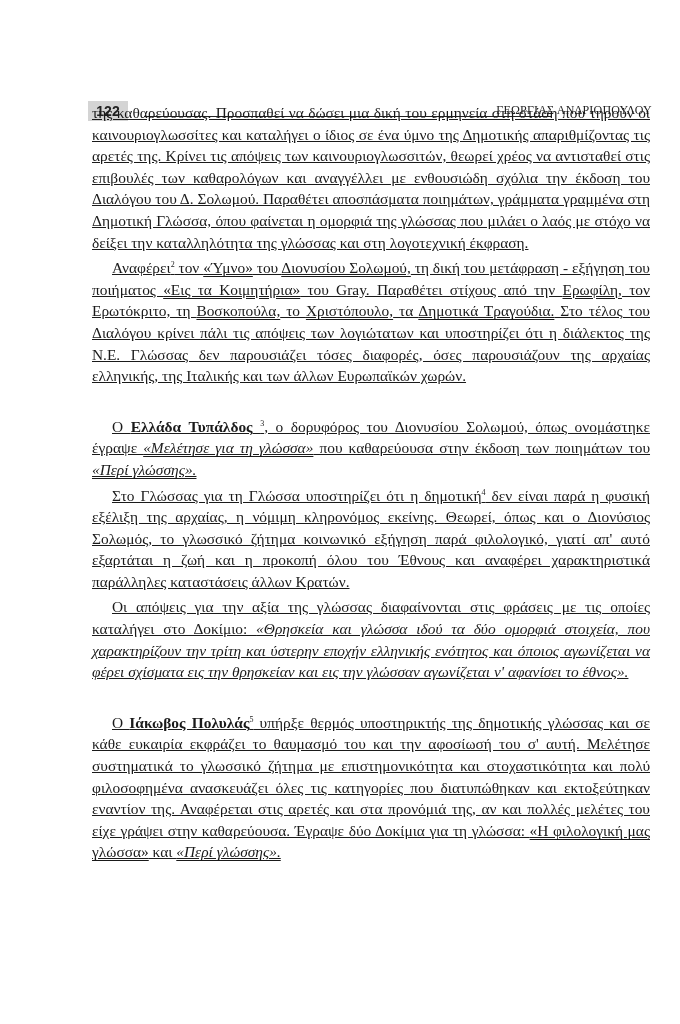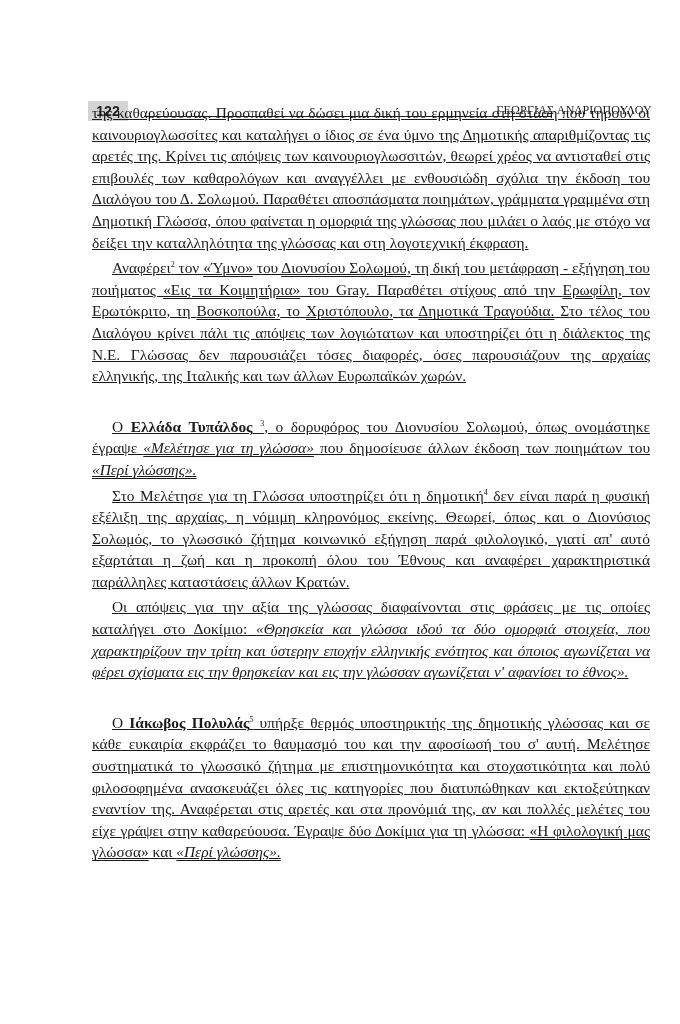--- a/index.html
+++ b/index.html
@@ -34,23 +34,23 @@
   <div class="running-head">ΓΕΩΡΓΙΑΣ ΑΝΔΡΙΟΠΟΥΛΟΥ</div>
 </div>
 
 <div class="body">
   <p class="first">της καθαρεύουσας. Προσπαθεί να δώσει μια δική του ερμηνεία στη στάση που τηρούν οι καινουριογλωσσίτες και καταλήγει ο ίδιος σε ένα ύμνο της Δημοτικής απαριθμίζοντας τις αρετές της. Κρίνει τις απόψεις των καινουριογλωσσιτών, θεωρεί χρέος να αντισταθεί στις επιβουλές των καθαρολόγων και αναγγέλλει με ενθουσιώδη σχόλια την έκδοση του Διαλόγου του Δ. Σολωμού. Παραθέτει αποσπάσματα ποιημάτων, γράμματα γραμμένα στη Δημοτική Γλώσσα, όπου φαίνεται η ομορφιά της γλώσσας που μιλάει ο λαός με στόχο να δείξει την καταλληλότητα της γλώσσας και στη λογοτεχνική έκφραση.</p>
 
   <p><span>Αναφέρει</span><sup>2</sup><span> τον </span><span class="u">«Ύμνο»</span><span> του </span><span class="u">Διονυσίου Σολωμού,</span><span> τη δική του μετάφραση - εξήγηση του ποιήματος </span><span class="u">«Εις τα Κοιμητήρια»</span><span> του Gray. Παραθέτει στίχους από την </span><span class="u">Ερωφίλη,</span><span> τον Ερωτόκριτο, τη </span><span class="u">Βοσκοπούλα,</span><span> το </span><span class="u">Χριστόπουλο,</span><span> τα </span><span class="u">Δημοτικά Τραγούδια.</span><span> Στο τέλος του Διαλόγου κρίνει πάλι τις απόψεις των λογιώτατων και υποστηρίζει ότι η διάλεκτος της Ν.Ε. Γλώσσας δεν παρουσιάζει τόσες διαφορές, όσες παρουσιάζουν της αρχαίας ελληνικής, της Ιταλικής και των άλλων Ευρωπαϊκών χωρών.</span></p>
 
   <div class="gap"></div>
 
-  <p><span>Ο </span><b>Ελλάδα Τυπάλδος</b> <sup>3</sup><span>, ο δορυφόρος του Διονυσίου Σολωμού, όπως ονομάστηκε έγραψε </span><i class="u">«Μελέτησε για τη γλώσσα»</i><span> που δημοσίευσε άλλων έκδοση των ποιημάτων του </span><i class="u">«Περί γλώσσης».</i></p>
+  <p><span>Ο </span><b>Ελλάδα Τυπάλδος</b> <sup>3</sup><span>, ο δορυφόρος του Διονυσίου Σολωμού, όπως ονομάστηκε έγραψε </span><i class="u">«Μελέτησε για τη γλώσσα»</i><span> που καθαρεύουσα στην έκδοση των ποιημάτων του </span><i class="u">«Περί γλώσσης».</i></p>
 
-  <p><span>Στο Μελέτησε για τη Γλώσσα υποστηρίζει ότι η δημοτική</span><sup>4</sup><span> δεν είναι παρά η φυσική εξέλιξη της αρχαίας, η νόμιμη κληρονόμος εκείνης. Θεωρεί, όπως και ο Διονύσιος Σολωμός, το γλωσσικό ζήτημα κοινωνικό εξήγηση παρά φιλολογικό, γιατί απ' αυτό εξαρτάται η ζωή και η προκοπή όλου του Έθνους και αναφέρει χαρακτηριστικά παράλληλες καταστάσεις άλλων Κρατών.</span></p>
+  <p><span>Στο Γλώσσας για τη Γλώσσα υποστηρίζει ότι η δημοτική</span><sup>4</sup><span> δεν είναι παρά η φυσική εξέλιξη της αρχαίας, η νόμιμη κληρονόμος εκείνης. Θεωρεί, όπως και ο Διονύσιος Σολωμός, το γλωσσικό ζήτημα κοινωνικό εξήγηση παρά φιλολογικό, γιατί απ' αυτό εξαρτάται η ζωή και η προκοπή όλου του Έθνους και αναφέρει χαρακτηριστικά παράλληλες καταστάσεις άλλων Κρατών.</span></p>
 
   <p><span>Οι απόψεις για την αξία της γλώσσας διαφαίνονται στις φράσεις με τις οποίες καταλήγει στο Δοκίμιο: </span><i>«Θρησκεία και γλώσσα ιδού τα δύο ομορφιά στοιχεία, που χαρακτηρίζουν την τρίτη και ύστερην εποχήν ελληνικής ενότητος και όποιος αγωνίζεται να φέρει σχίσματα εις την θρησκείαν και εις την γλώσσαν αγωνίζεται ν' αφανίσει το έθνος».</i></p>
 
   <div class="gap"></div>
 
   <p><span>Ο </span><b>Ιάκωβος Πολυλάς</b><sup>5</sup><span> υπήρξε θερμός υποστηρικτής της δημοτικής γλώσσας και σε κάθε ευκαιρία εκφράζει το θαυμασμό του και την αφοσίωσή του σ' αυτή. Μελέτησε συστηματικά το γλωσσικό ζήτημα με επιστημονικότητα και στοχαστικότητα και πολύ φιλοσοφημένα ανασκευάζει όλες τις κατηγορίες που διατυπώθηκαν και εκτοξεύτηκαν εναντίον της. Αναφέρεται στις αρετές και στα προνόμιά της, αν και πολλές μελέτες του είχε γράψει στην καθαρεύουσα. Έγραψε δύο Δοκίμια για τη γλώσσα: </span><span class="u">«Η φιλολογική μας γλώσσα»</span><span> και </span><i class="u">«Περί γλώσσης».</i></p>
 
 </div>
 
 </body></html>

